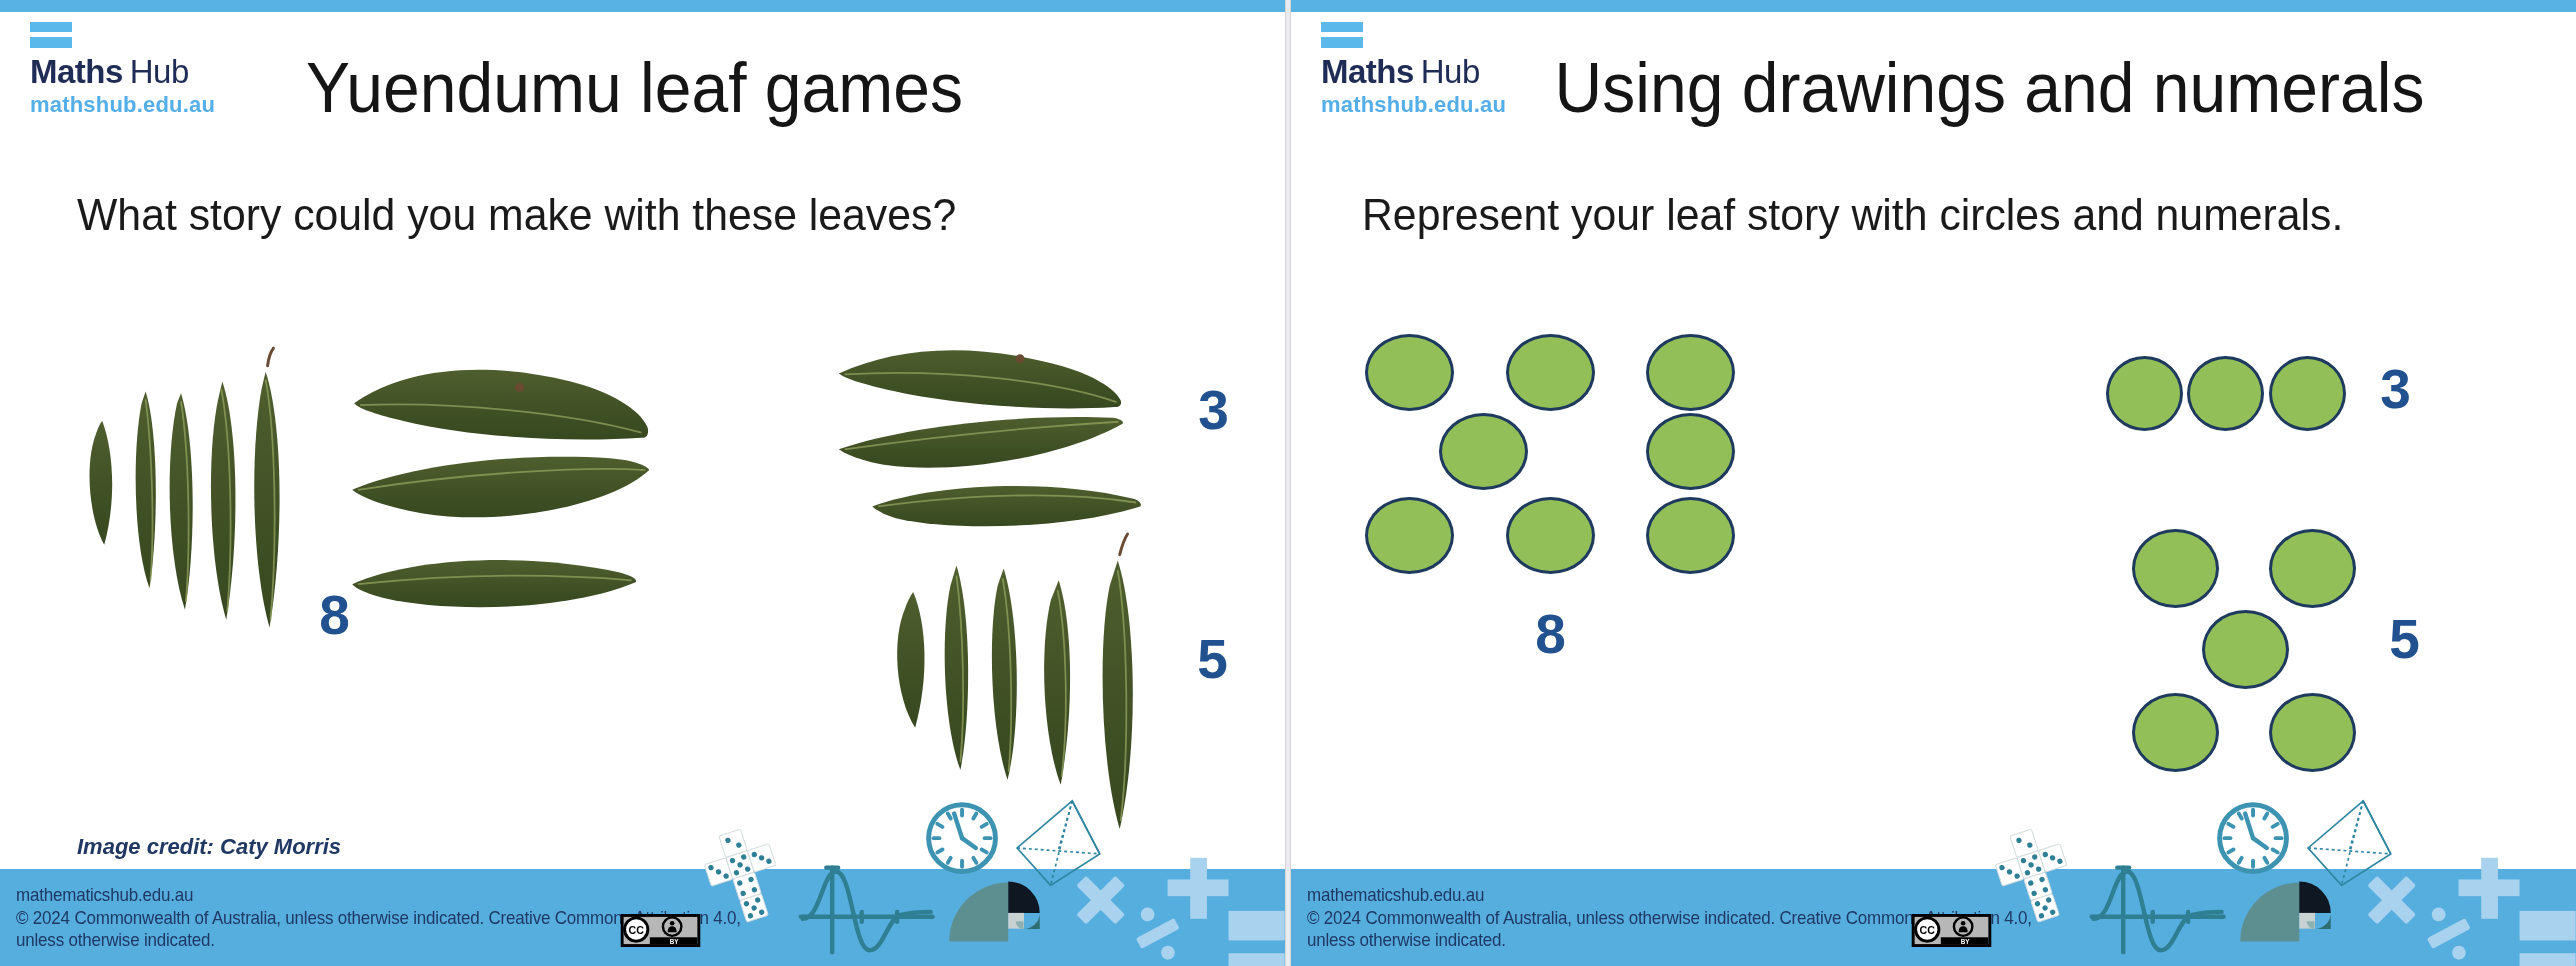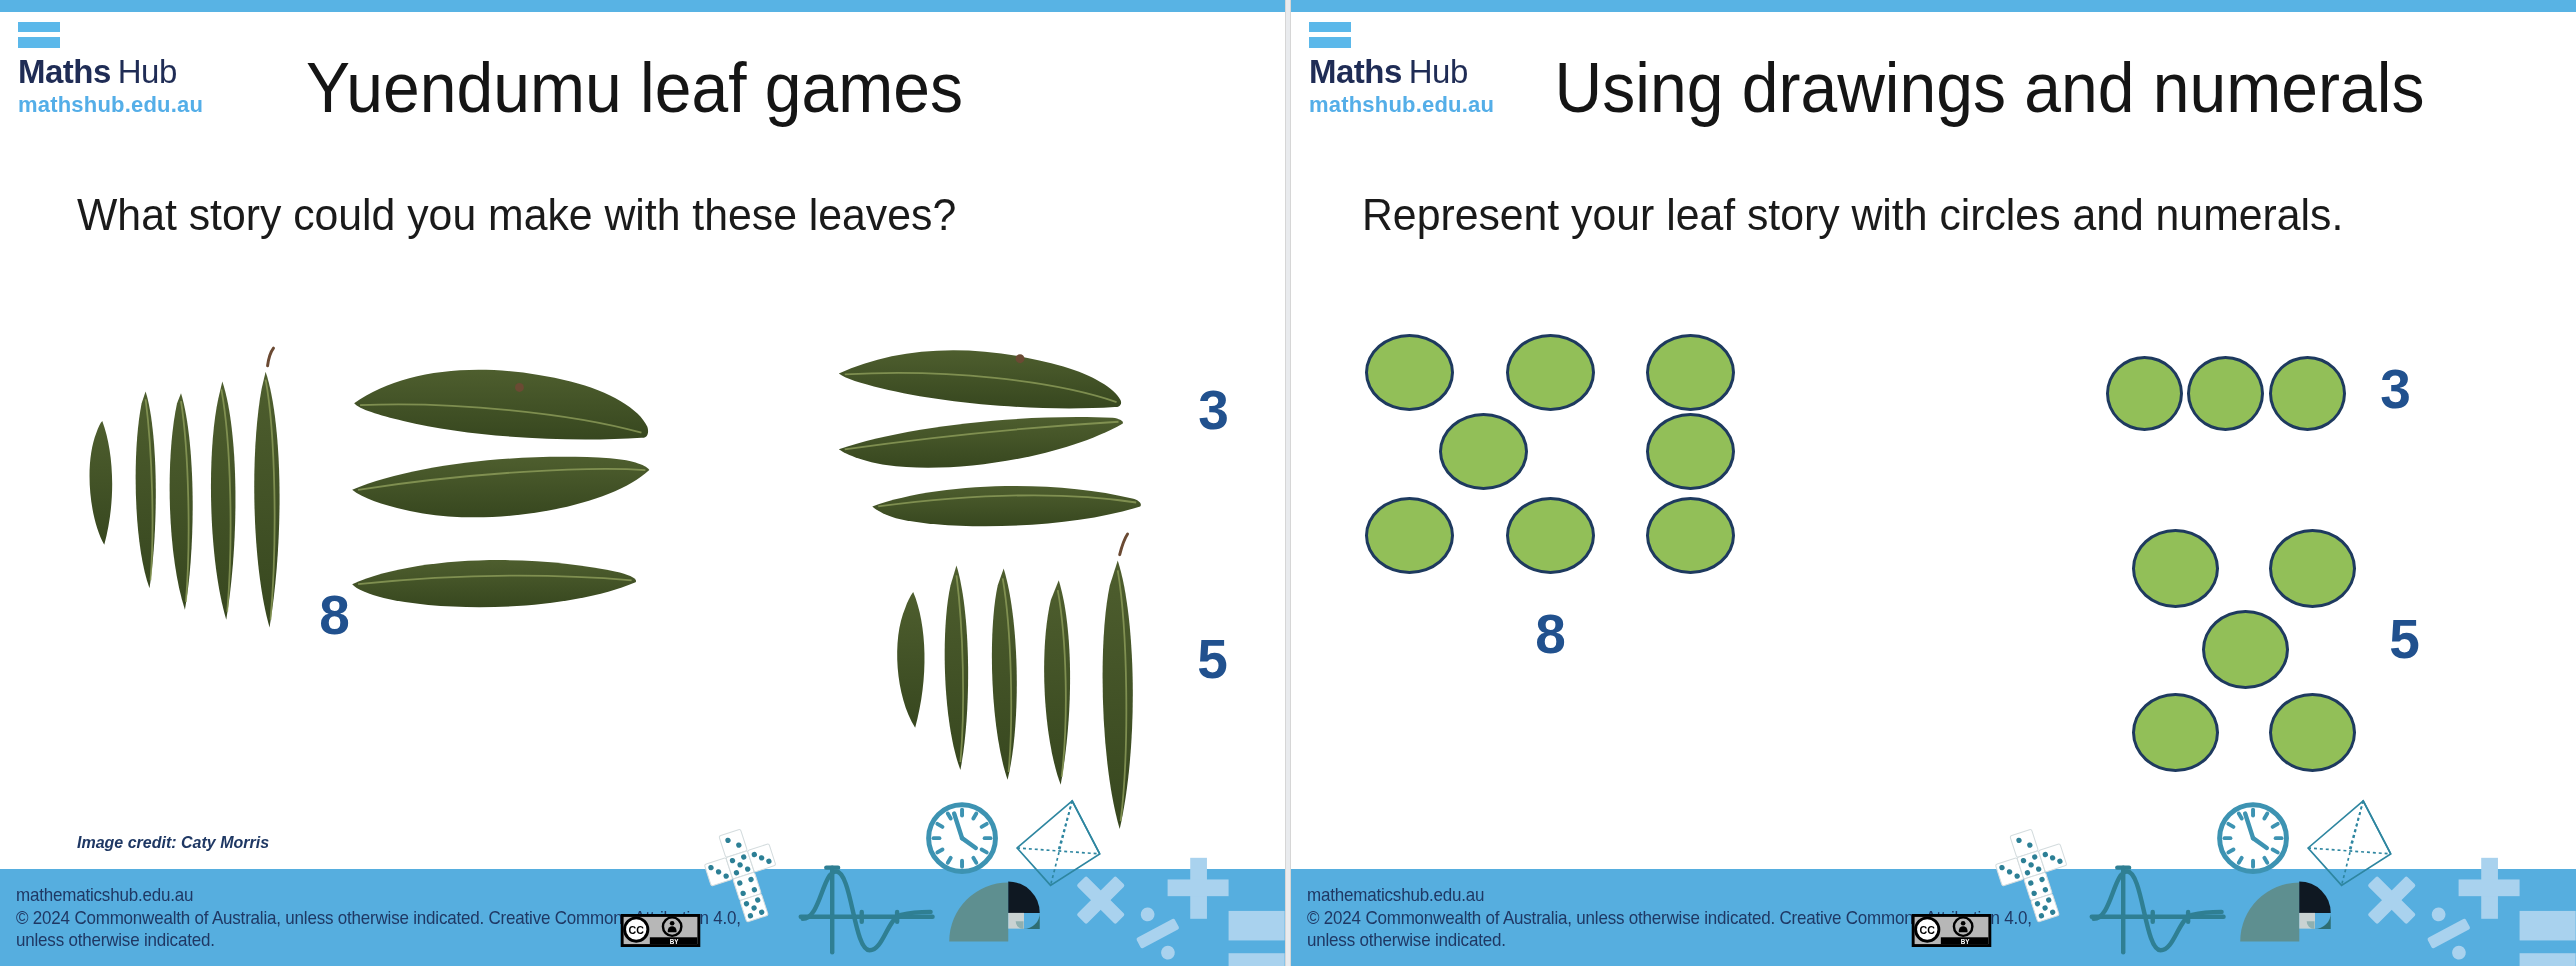--- a/index.html
+++ b/index.html
@@ -12,21 +12,21 @@
   .slide{
     position:absolute;top:0;width:1285px;height:966px;background:#fff;
     box-shadow:0 0 0 1px #d6d6d6;overflow:hidden;
   }
   .slide.s1{left:0}
   .slide.s2{left:1291px}
 
   .topbar{position:absolute;top:0;left:0;right:0;height:11.8px;background:#58B3E4}
 
   
-  .logo{position:absolute;left:18px;top:21.6px;z-index:7}
+  .logo{position:absolute;left:30px;top:21.6px;z-index:7}
   .logo .bar{width:42px;height:10.8px;background:#5BB8EA;margin-bottom:4.9px}
   .logo .brand{font-size:33px;font-weight:700;color:#1F2C55;letter-spacing:-0.5px;margin-top:3px;white-space:nowrap}
   .logo .brand .light{font-weight:400;margin-left:6.9px}
   .logo .site{font-size:22px;font-weight:700;color:#54AEE8;margin-top:1px;letter-spacing:0.2px}
 
   .title{
     position:absolute;top:43px;font-size:71px;color:#151515;white-space:nowrap;
     text-align:center;transform:scaleX(.93);transform-origin:center;line-height:89px;
   }
   .s1 .title{left:177px;width:915px}
@@ -44,21 +44,21 @@
     color:#21518E;line-height:65px;z-index:6;
   }
   .s1 .c8{left:303px;top:583px}
   .s1 .c3{left:1182px;top:378px}
   .s1 .c5{left:1181px;top:627px}
   .s2 .c8{left:228px;top:602px}
   .s2 .c3{left:1073px;top:357px}
   .s2 .c5{left:1082px;top:607px}
 
   .credit{
-    position:absolute;left:77px;top:834px;font-size:16px;font-style:italic;
+    position:absolute;left:77px;top:834px;font-size:22px;font-style:italic;
     font-weight:600;color:#1F3864;z-index:6;white-space:nowrap;
   }
 
   .band{position:absolute;left:0;right:0;bottom:0;height:97px;background:#56AEDF;z-index:2}
 
   .footer-text{
     position:absolute;left:15.7px;top:884px;z-index:4;font-size:17.7px;line-height:22.6px;
     color:#1F3864;letter-spacing:-0.2px;transform:scaleX(.96);transform-origin:left top;
     white-space:nowrap;
   }

